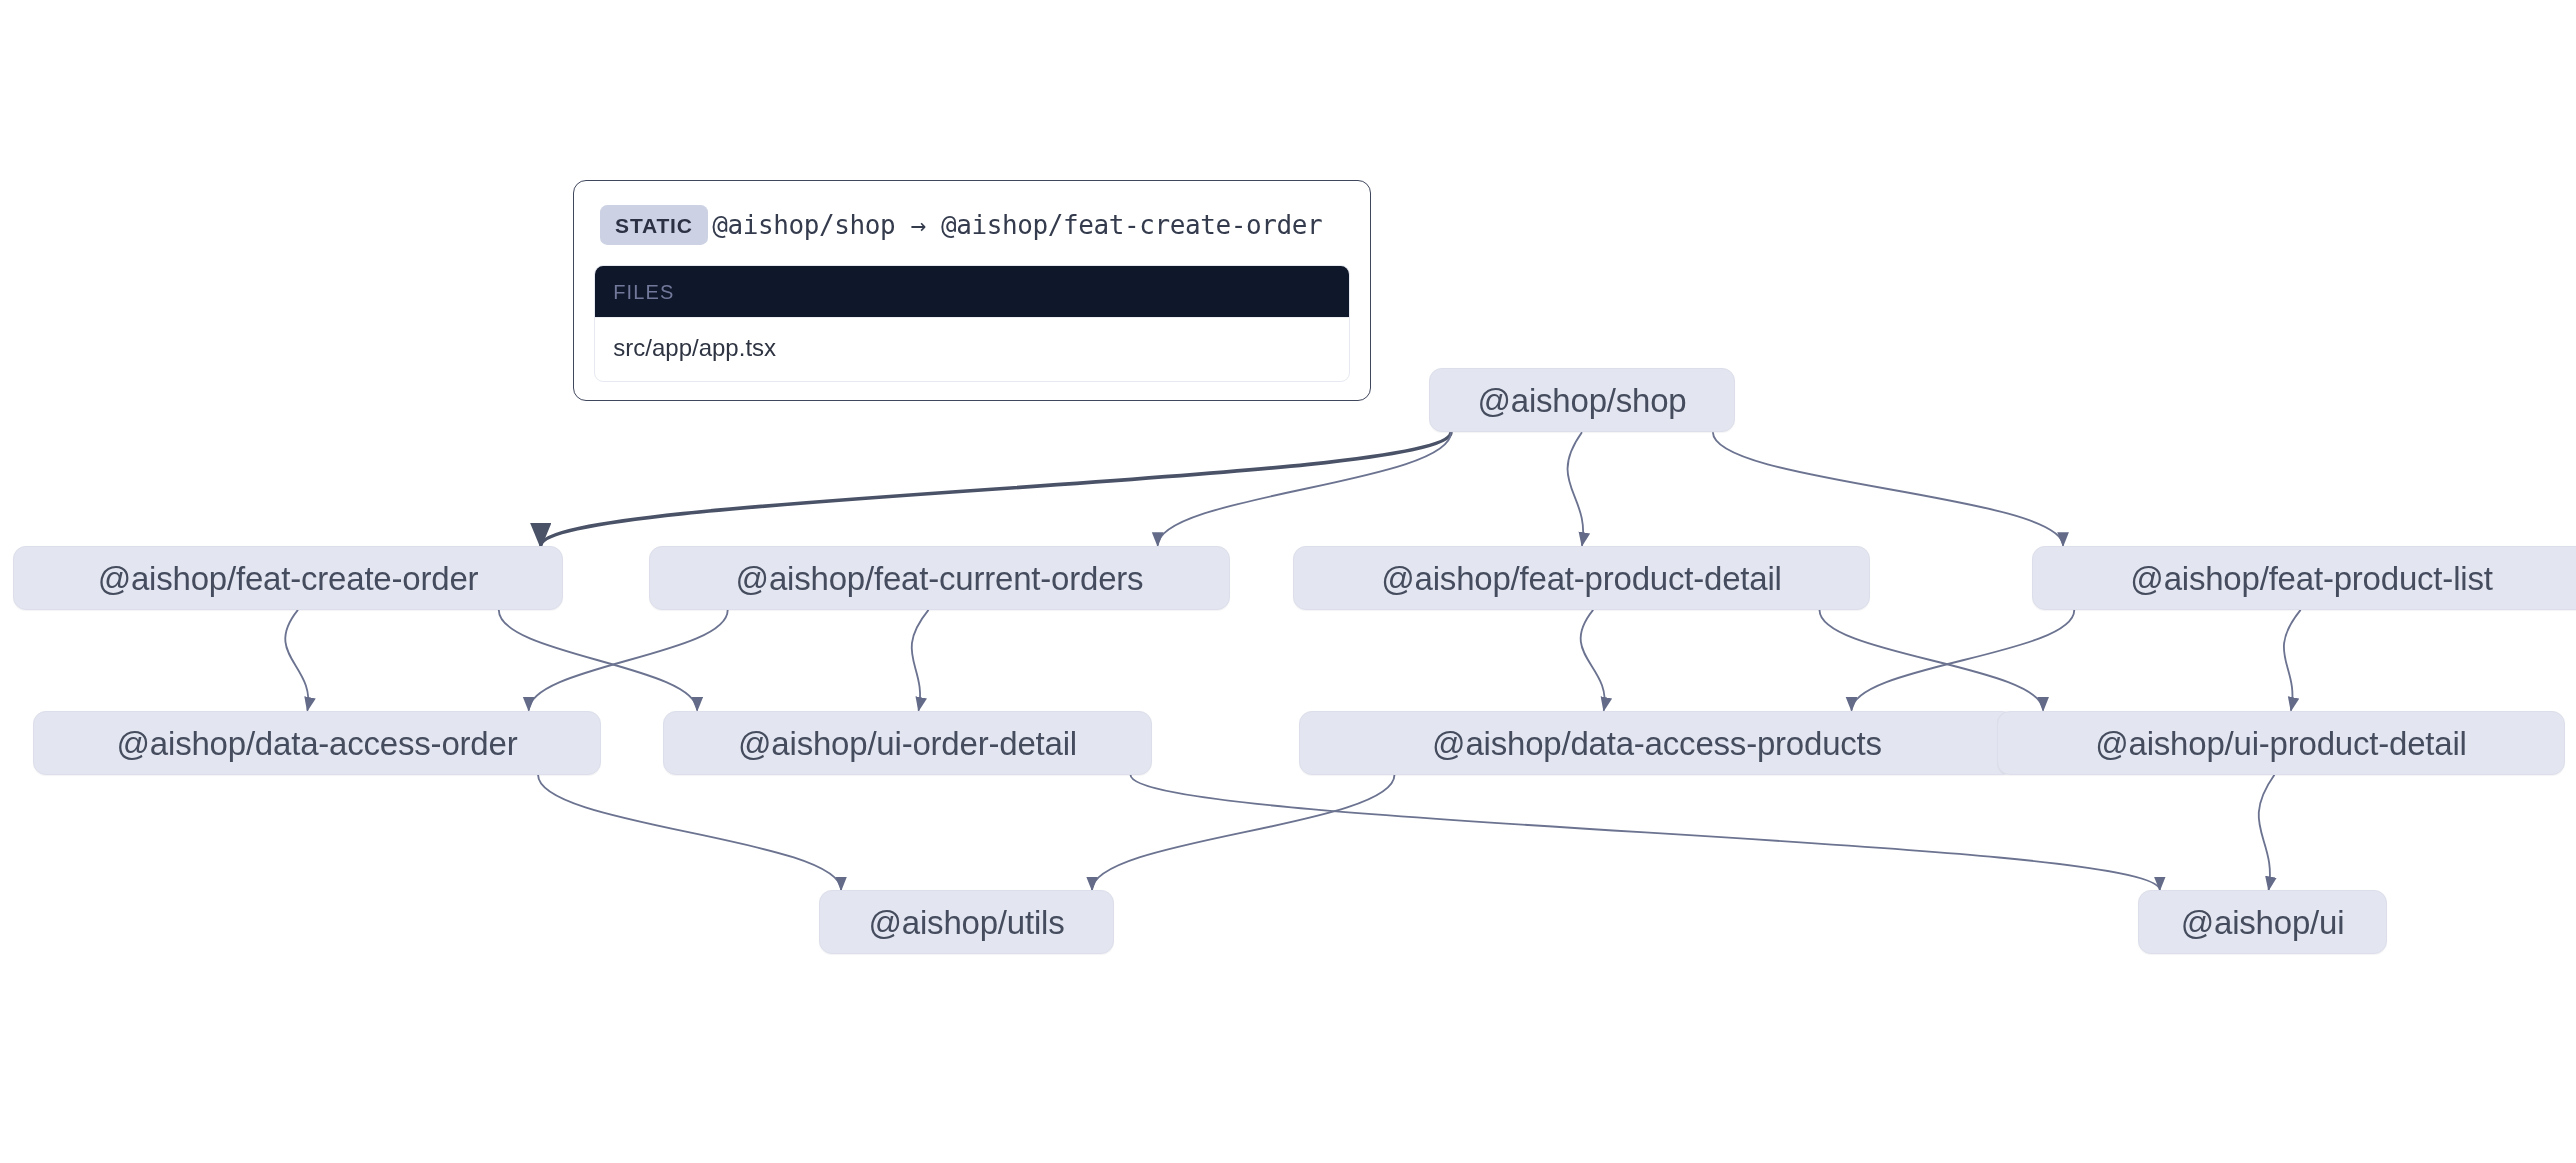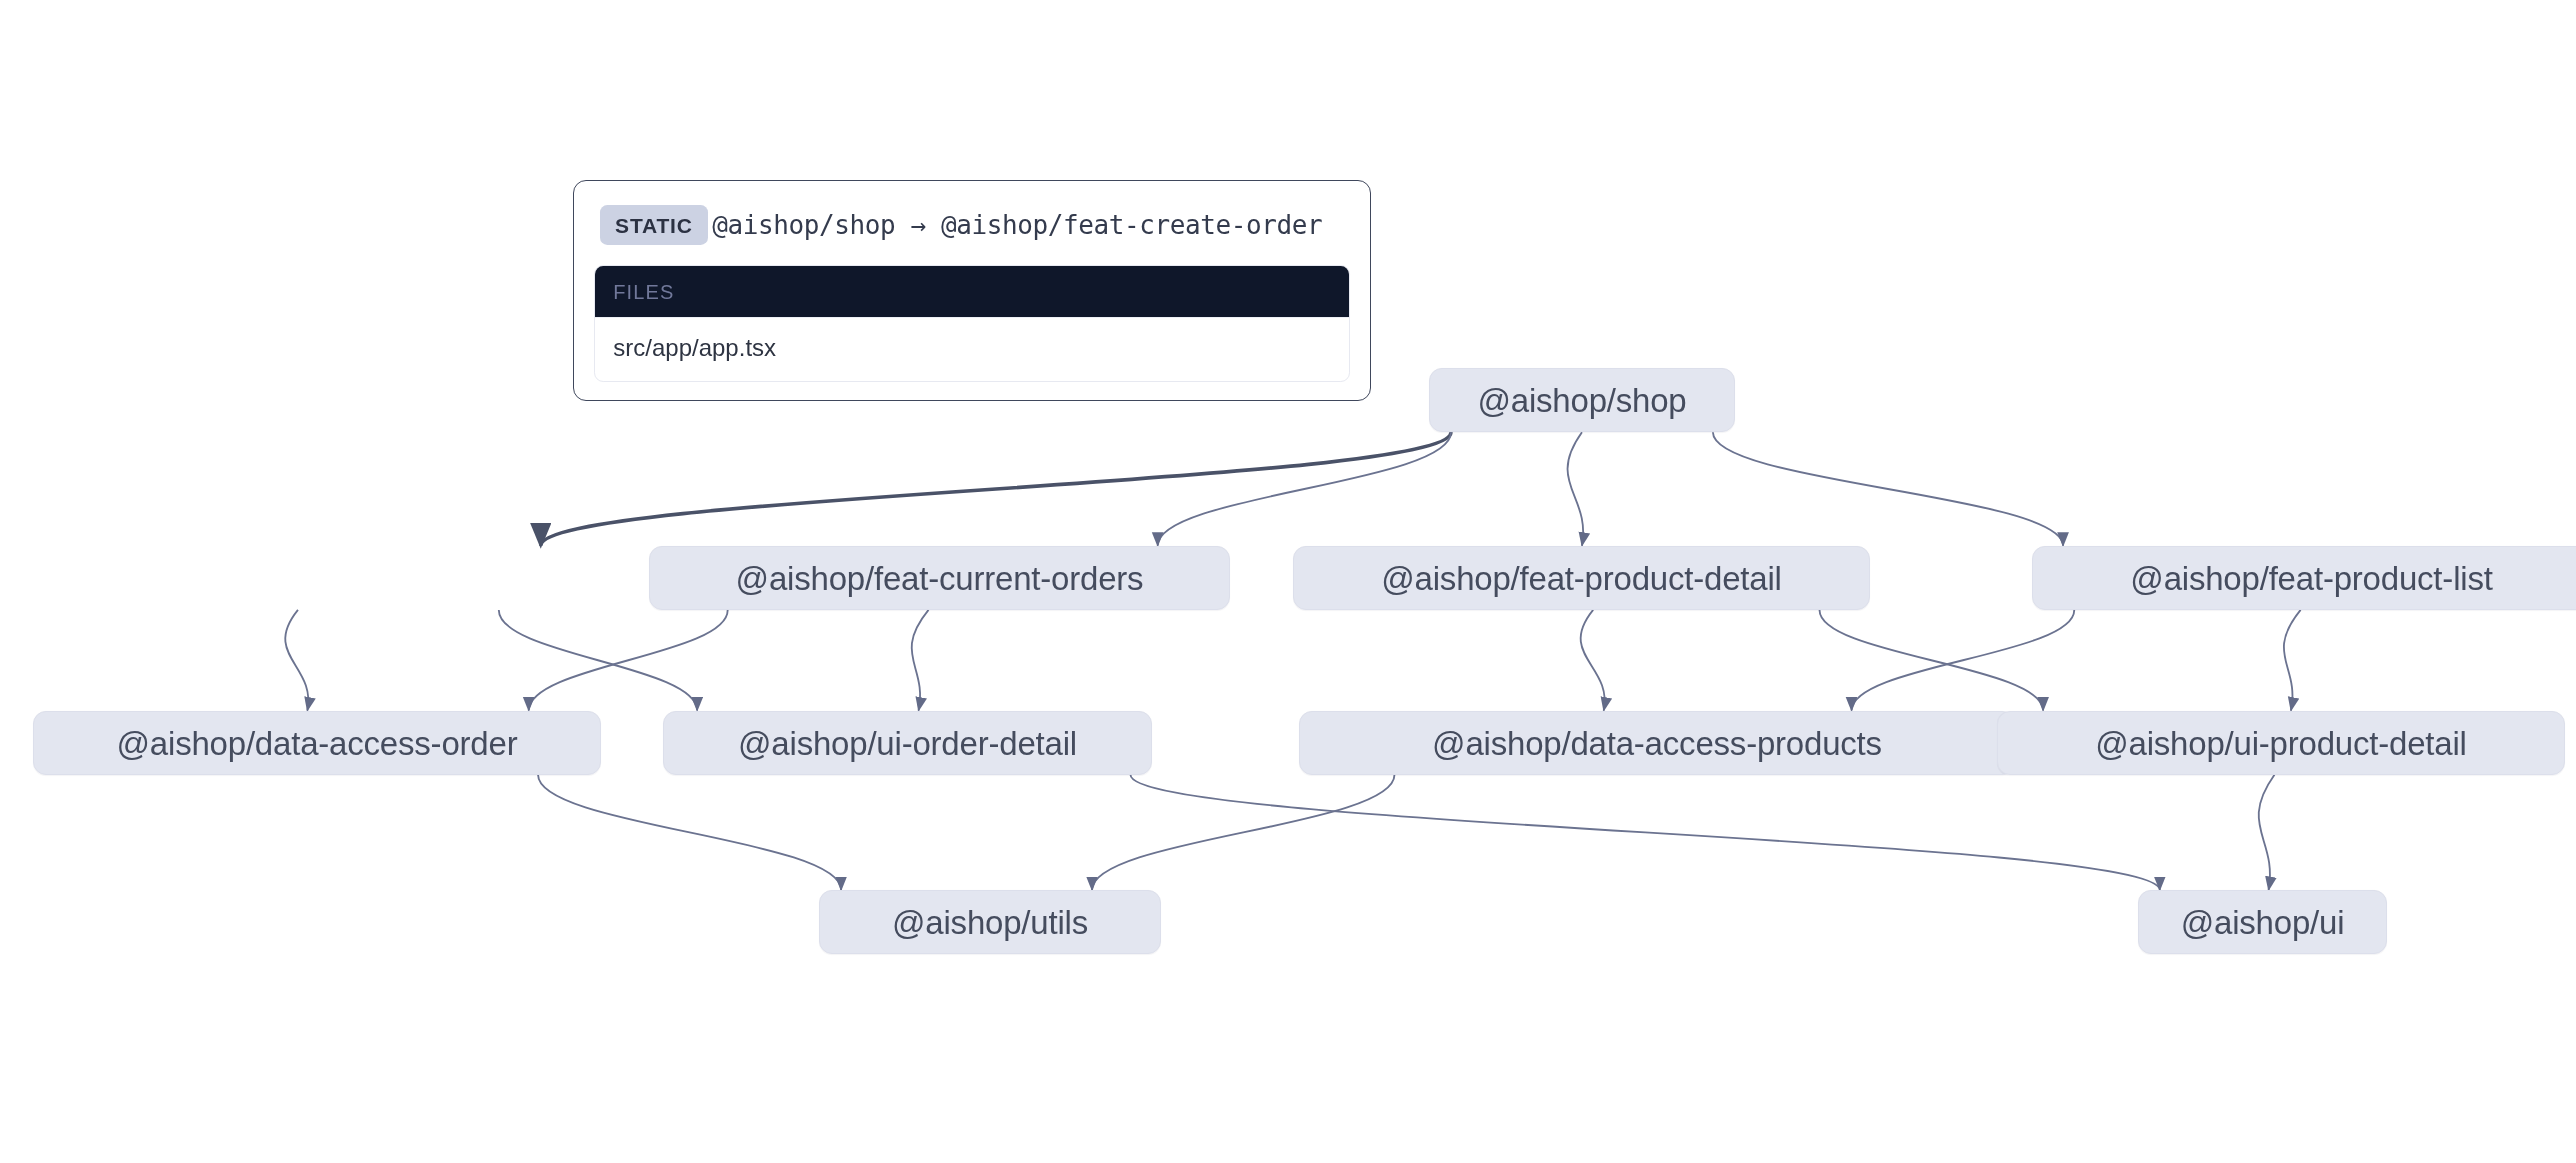--- a/index.html
+++ b/index.html
@@ -138,20 +138,23 @@
         <path d="M1522.28,846 C1522.28,902.7 1192,915.3 1192,972" fill="none" stroke="#6b7390" stroke-width="2" marker-end="url(#arrow)"></path>
         <path d="M1234,846 C1234,902.7 2358,915.3 2358,972" fill="none" stroke="#6b7390" stroke-width="2" marker-end="url(#arrow)"></path>
         <path d="M2483.2,846 C2443.2,902.7 2486.8,915.3 2476.8,972" fill="none" stroke="#6b7390" stroke-width="2" marker-end="url(#arrow)"></path>
       </g>
   </svg>
 
   <div class="graph-node" style="left: 1429px; top: 368px; width: 306px; height: 64px;">
       <span>@aishop/shop</span>
     </div>
 
+  <div class="graph-node" style="left: 13px; top: 546px; width: 550px; height: 64px;">
+      <span>@aishop/feat-create-order</span>
+    </div>
 
   <div class="graph-node" style="left: 649px; top: 546px; width: 581px; height: 64px;">
       <span>@aishop/feat-current-orders</span>
     </div>
 
   <div class="graph-node" style="left: 1293px; top: 546px; width: 577px; height: 64px;">
       <span>@aishop/feat-product-detail</span>
     </div>
 
   <div class="graph-node" style="left: 2032px; top: 546px; width: 559px; height: 64px;">
@@ -167,21 +170,21 @@
     </div>
 
   <div class="graph-node" style="left: 1299px; top: 711px; width: 716px; height: 64px;">
       <span>@aishop/data-access-products</span>
     </div>
 
   <div class="graph-node" style="left: 1997px; top: 711px; width: 568px; height: 64px;">
       <span>@aishop/ui-product-detail</span>
     </div>
 
-  <div class="graph-node" style="left: 819px; top: 890px; width: 342px; height: 64px;">
+  <div class="graph-node" style="left: 819px; top: 890px; width: 295px; height: 64px;">
       <span>@aishop/utils</span>
     </div>
 
   <div class="graph-node" style="left: 2138px; top: 890px; width: 249px; height: 64px;">
       <span>@aishop/ui</span>
     </div>
 
   <div id="tooltip-card">
     <div class="tooltip-head">
       <span class="static-badge">STATIC</span>

